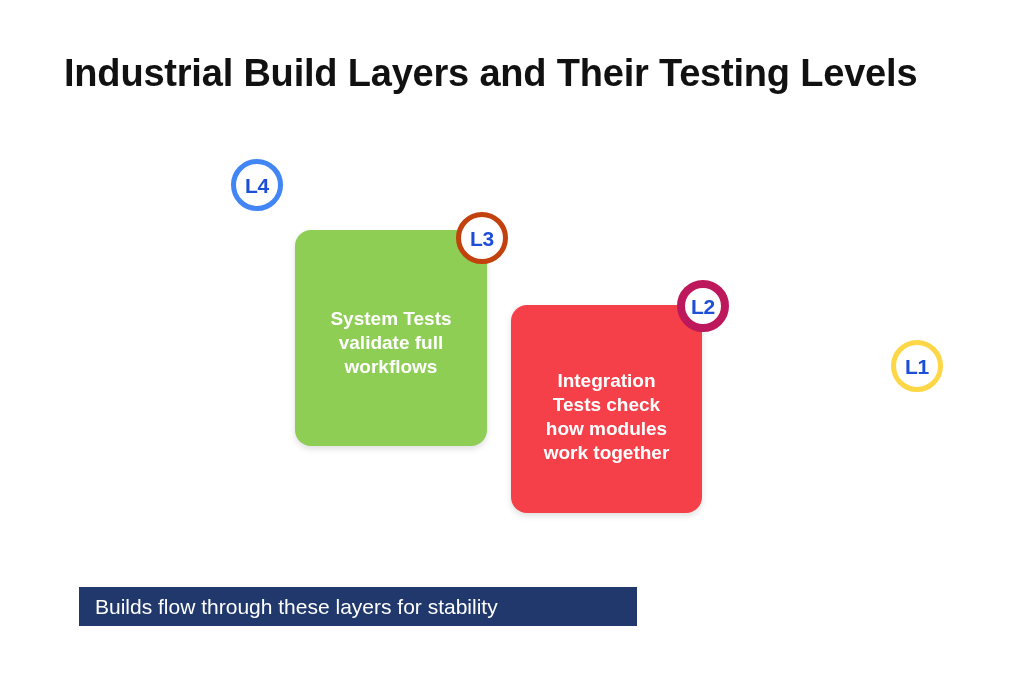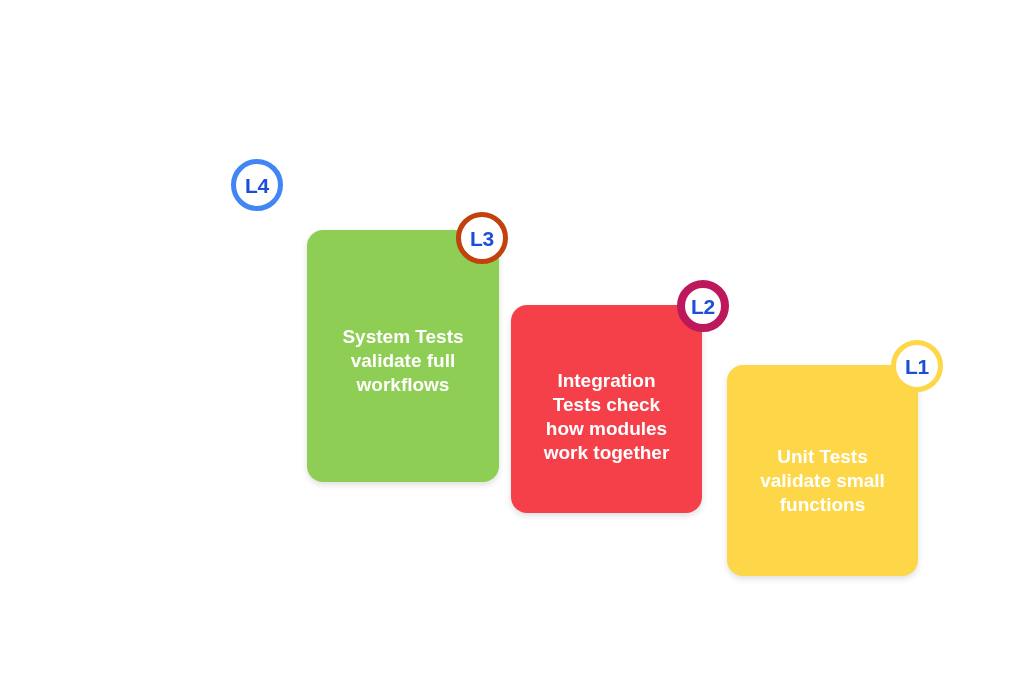--- a/index.html
+++ b/index.html
@@ -49,21 +49,21 @@
     font-size: 19px;
     font-weight: bold;
     line-height: 24px;
     text-align: center;
     padding: 0 14px;
     white-space: pre-line;
   }
 
   
   .card-l4 { left: 79px;  top: 183px; width: 193px; height: 207px; background: #4285f4; }
-  .card-l3 { left: 295px; top: 230px; width: 192px; height: 252px; background: #8ece54; margin-left: 12px; }
+  .card-l3 { left: 295px; top: 230px; width: 192px; height: 216px; background: #8ece54; }
   .card-l2 { left: 511px; top: 305px; width: 191px; height: 208px; background: #f5404a; }
   .card-l1 { left: 727px; top: 365px; width: 191px; height: 211px; background: #fdd747; }
 
   
   .card-l4 .card-text { transform: translateY(-10px); }
   .card-l3 .card-text { transform: translateY(5px); }
   .card-l2 .card-text { transform: translateY(8px); }
   .card-l1 .card-text { transform: translateY(10px); }
 
   
@@ -110,20 +110,21 @@
     font-weight: normal;
     line-height: 26px;
     white-space: nowrap;
   }
 </style>
 </head>
 <body>
 
 <div id="canvas">
 
+  <div class="title">Industrial Build Layers and Their Testing Levels</div>
 
   <div class="badge badge-l4">
     <span class="badge-label">L4</span>
   </div>
 
   <div class="card card-l3">
     <div class="card-text">System Tests
 validate full
 workflows</div>
   </div>
@@ -134,23 +135,21 @@
   <div class="card card-l2">
     <div class="card-text">Integration
 Tests check
 how modules
 work together</div>
   </div>
   <div class="badge badge-l2">
     <span class="badge-label">L2</span>
   </div>
 
-  <div class="card card-l1">
-    <div class="card-text">Unit Tests
-validate small
-functions</div>
-  </div>
   <div class="badge badge-l1">
     <span class="badge-label">L1</span>
   </div>
 
+  <div class="footer">
+    <span class="footer-text">Builds flow through these layers for stability</span>
+  </div>
 
 </div>
 
 </body></html>

